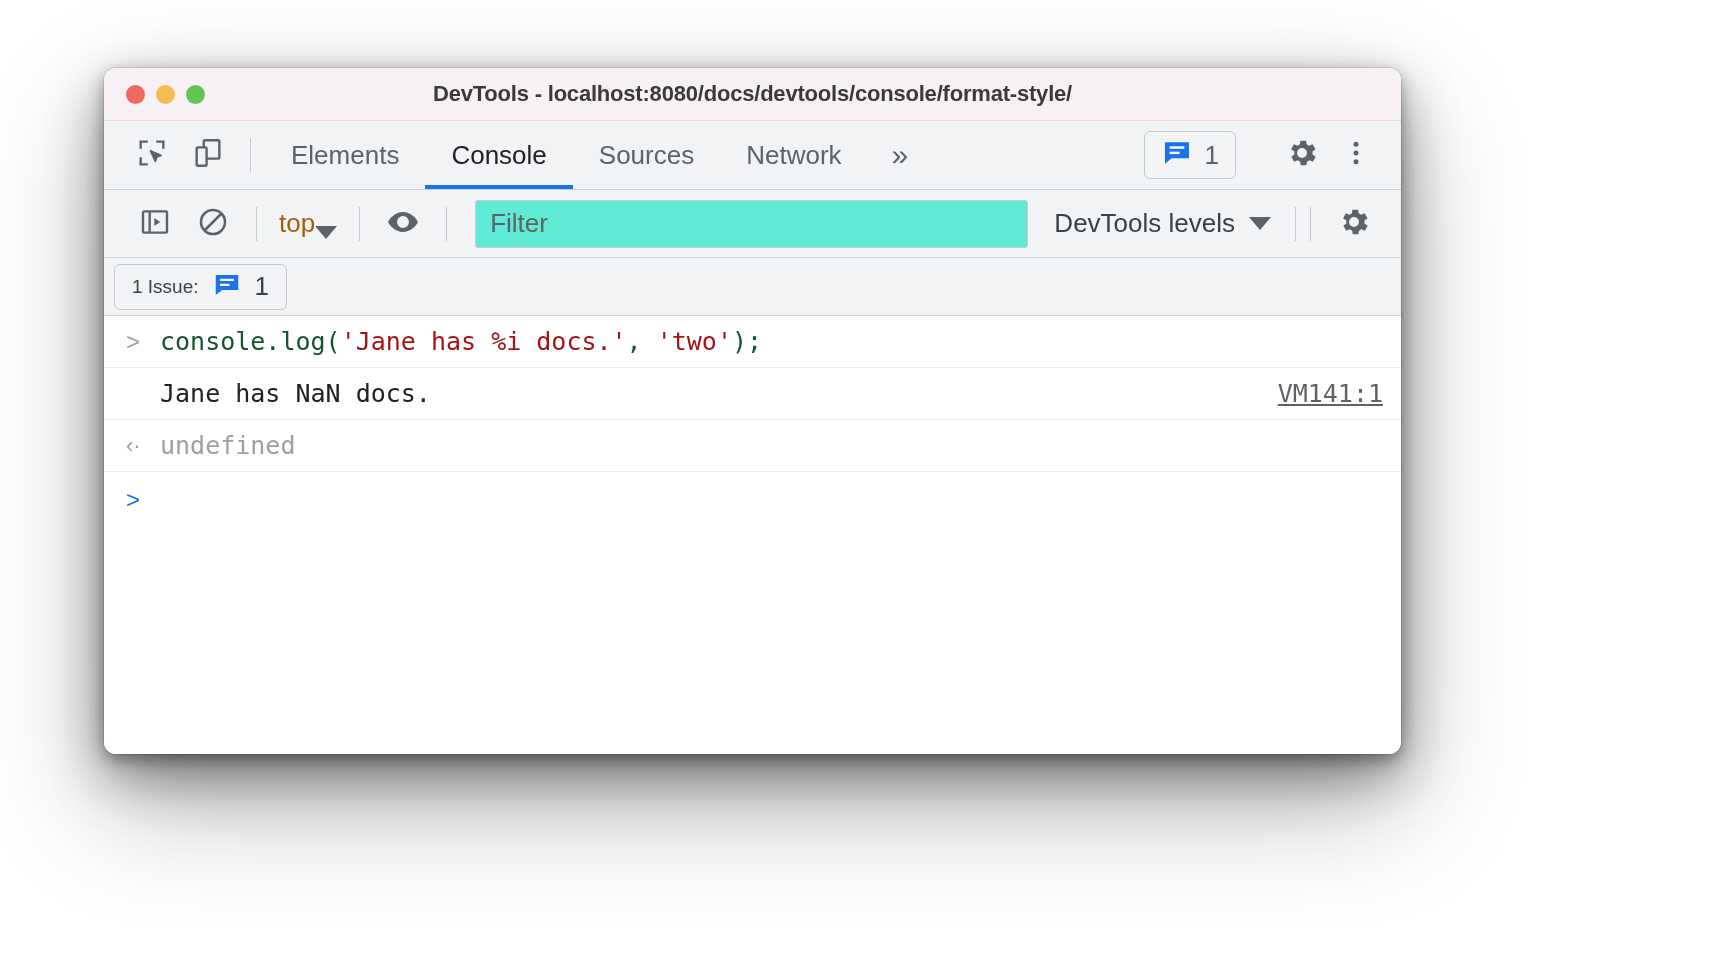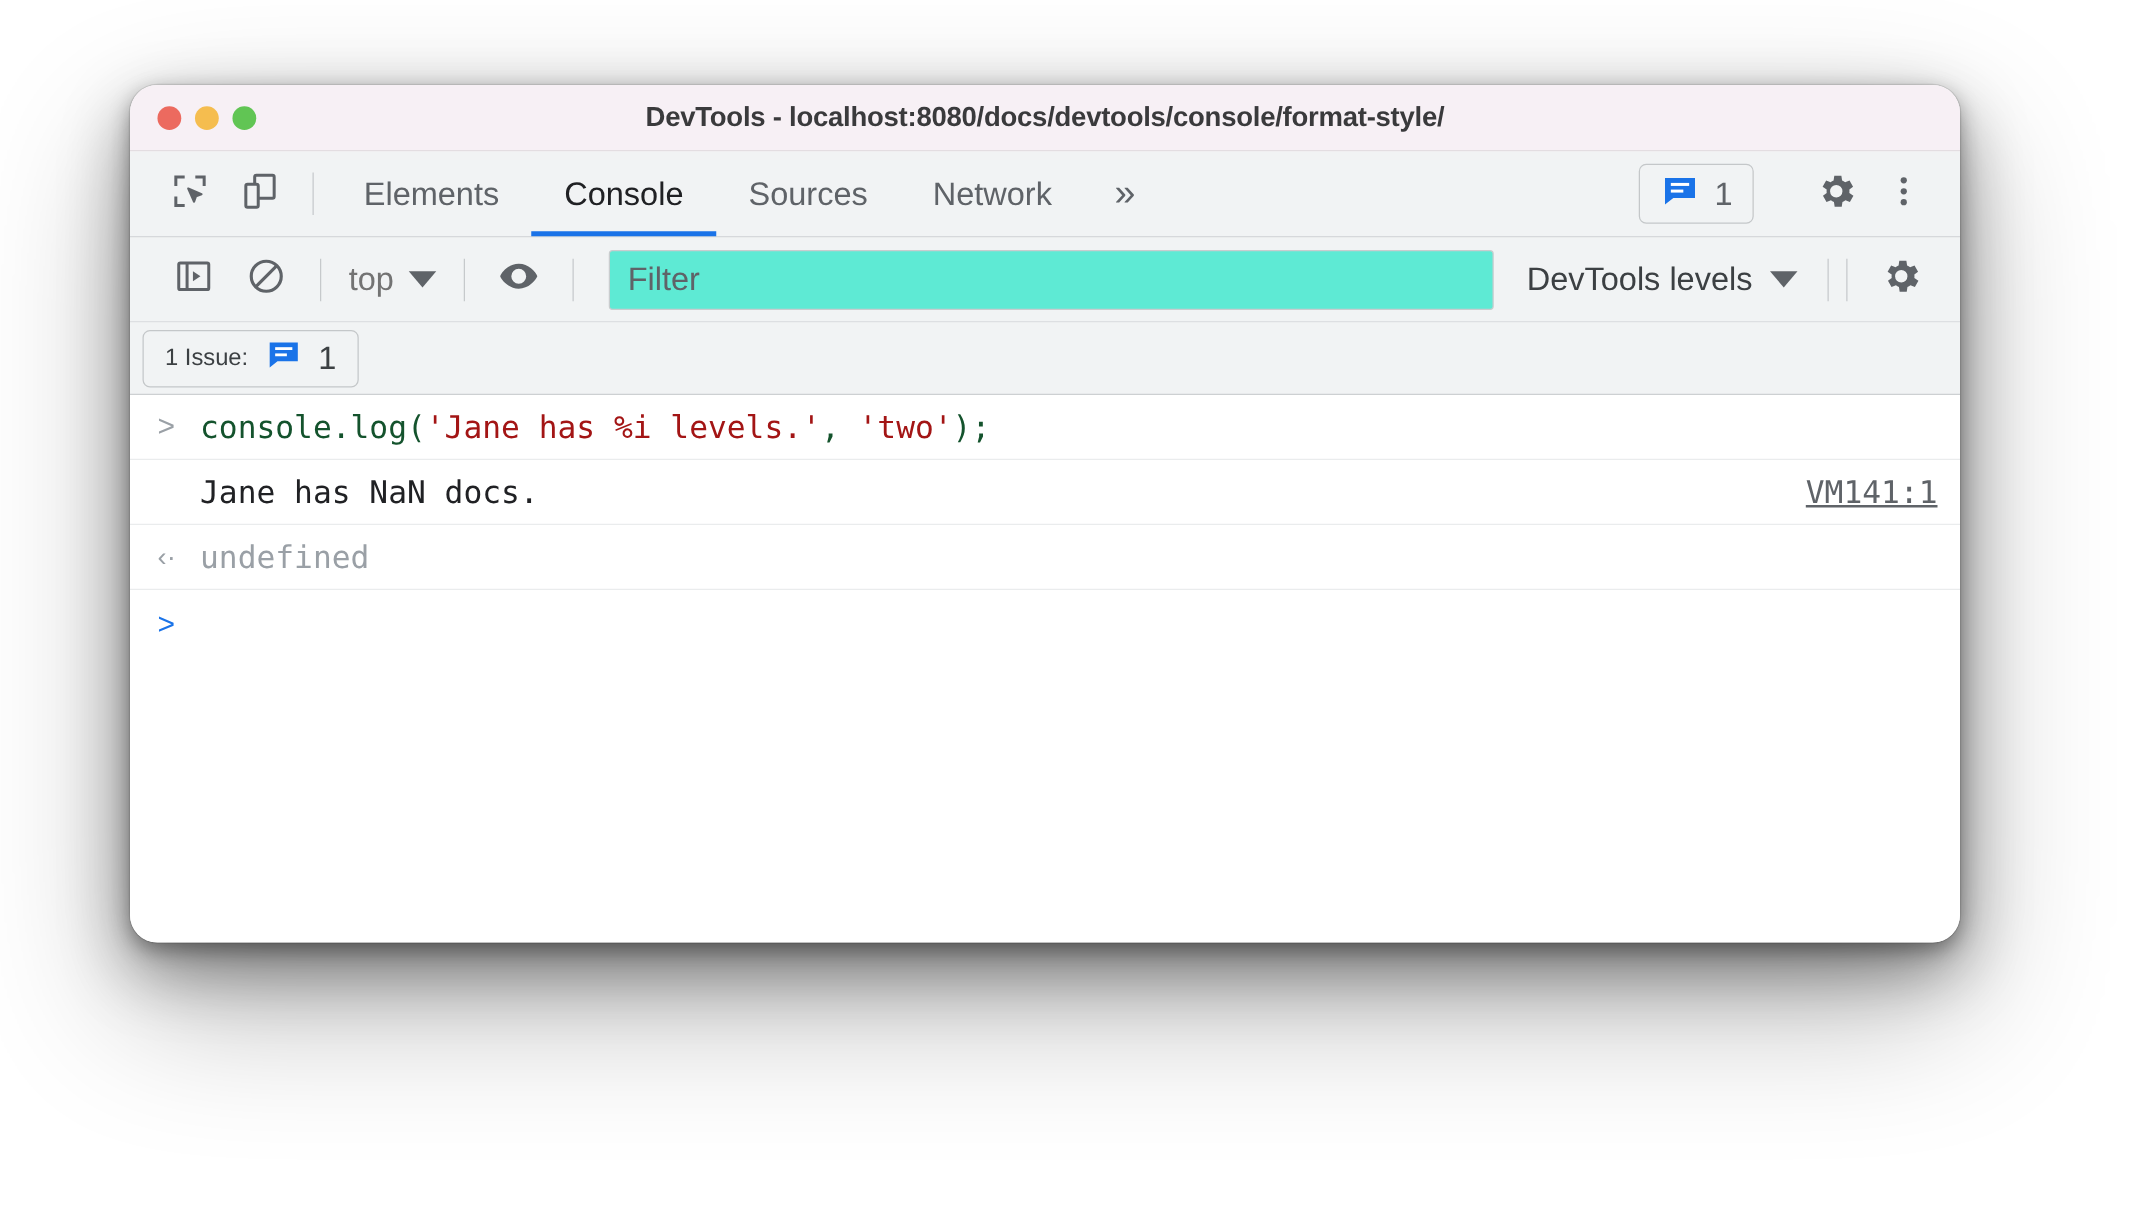--- a/index.html
+++ b/index.html
@@ -17,23 +17,23 @@
     width: 1722px;
     height: 974px;
     background: #ffffff;
   }
 
   
   .window {
     position: absolute;
     left: 104px;
     top: 68px;
-    width: 1464px;
+    width: 1297px;
     height: 686px;
-    border-radius: 22px;
+    border-radius: 12px;
     background: #ffffff;
     box-shadow:
       0 0 0 1px rgba(0,0,0,0.10),
       0 6px 16px rgba(0,0,0,0.34),
       0 22px 54px rgba(0,0,0,0.40),
       0 48px 120px rgba(0,0,0,0.30);
     overflow: hidden;
   }
 
   
@@ -169,24 +169,23 @@
     color: #5f6368;
   }
   .ct-sep {
     width: 1px;
     height: 34px;
     background: #c6c9cb;
     margin: 0 14px;
   }
   .ct-dropdown {
     display: flex;
-    align-items: center;
-    gap: 12px;
-    font-size: 26px;
-    color: #737373;
+    align-items: flex-end;
+    font-size: 26px;
+    color: #a16207;
     padding: 0 8px;
     white-space: nowrap;
   }
   .caret {
     width: 0; height: 0;
     border-left: 11px solid transparent;
     border-right: 11px solid transparent;
     border-top: 13px solid #5f6368;
   }
   .filter-input {
@@ -448,21 +447,21 @@
           </svg>
         </span>
         <span class="count">1</span>
       </div>
     </div>
 
     <div class="console-body">
 
       <div class="crow">
         <span class="prompt-arrow">&gt;</span>
-        <span class="code-text"><span class="plain">console.log(</span><span class="str">'Jane has %i levels.'</span><span class="plain">, </span><span class="str">'two'</span><span class="plain">);</span></span>
+        <span class="code-text"><span class="plain">console.log(</span><span class="str">'Jane has %i docs.'</span><span class="plain">, </span><span class="str">'two'</span><span class="plain">);</span></span>
       </div>
 
       <div class="crow">
         <span class="prompt-arrow"></span>
         <span class="code-text">Jane has NaN docs.</span>
         <span class="right-link">VM141:1</span>
       </div>
 
       <div class="crow">
         <span class="prompt-arrow ret">‹·</span>

